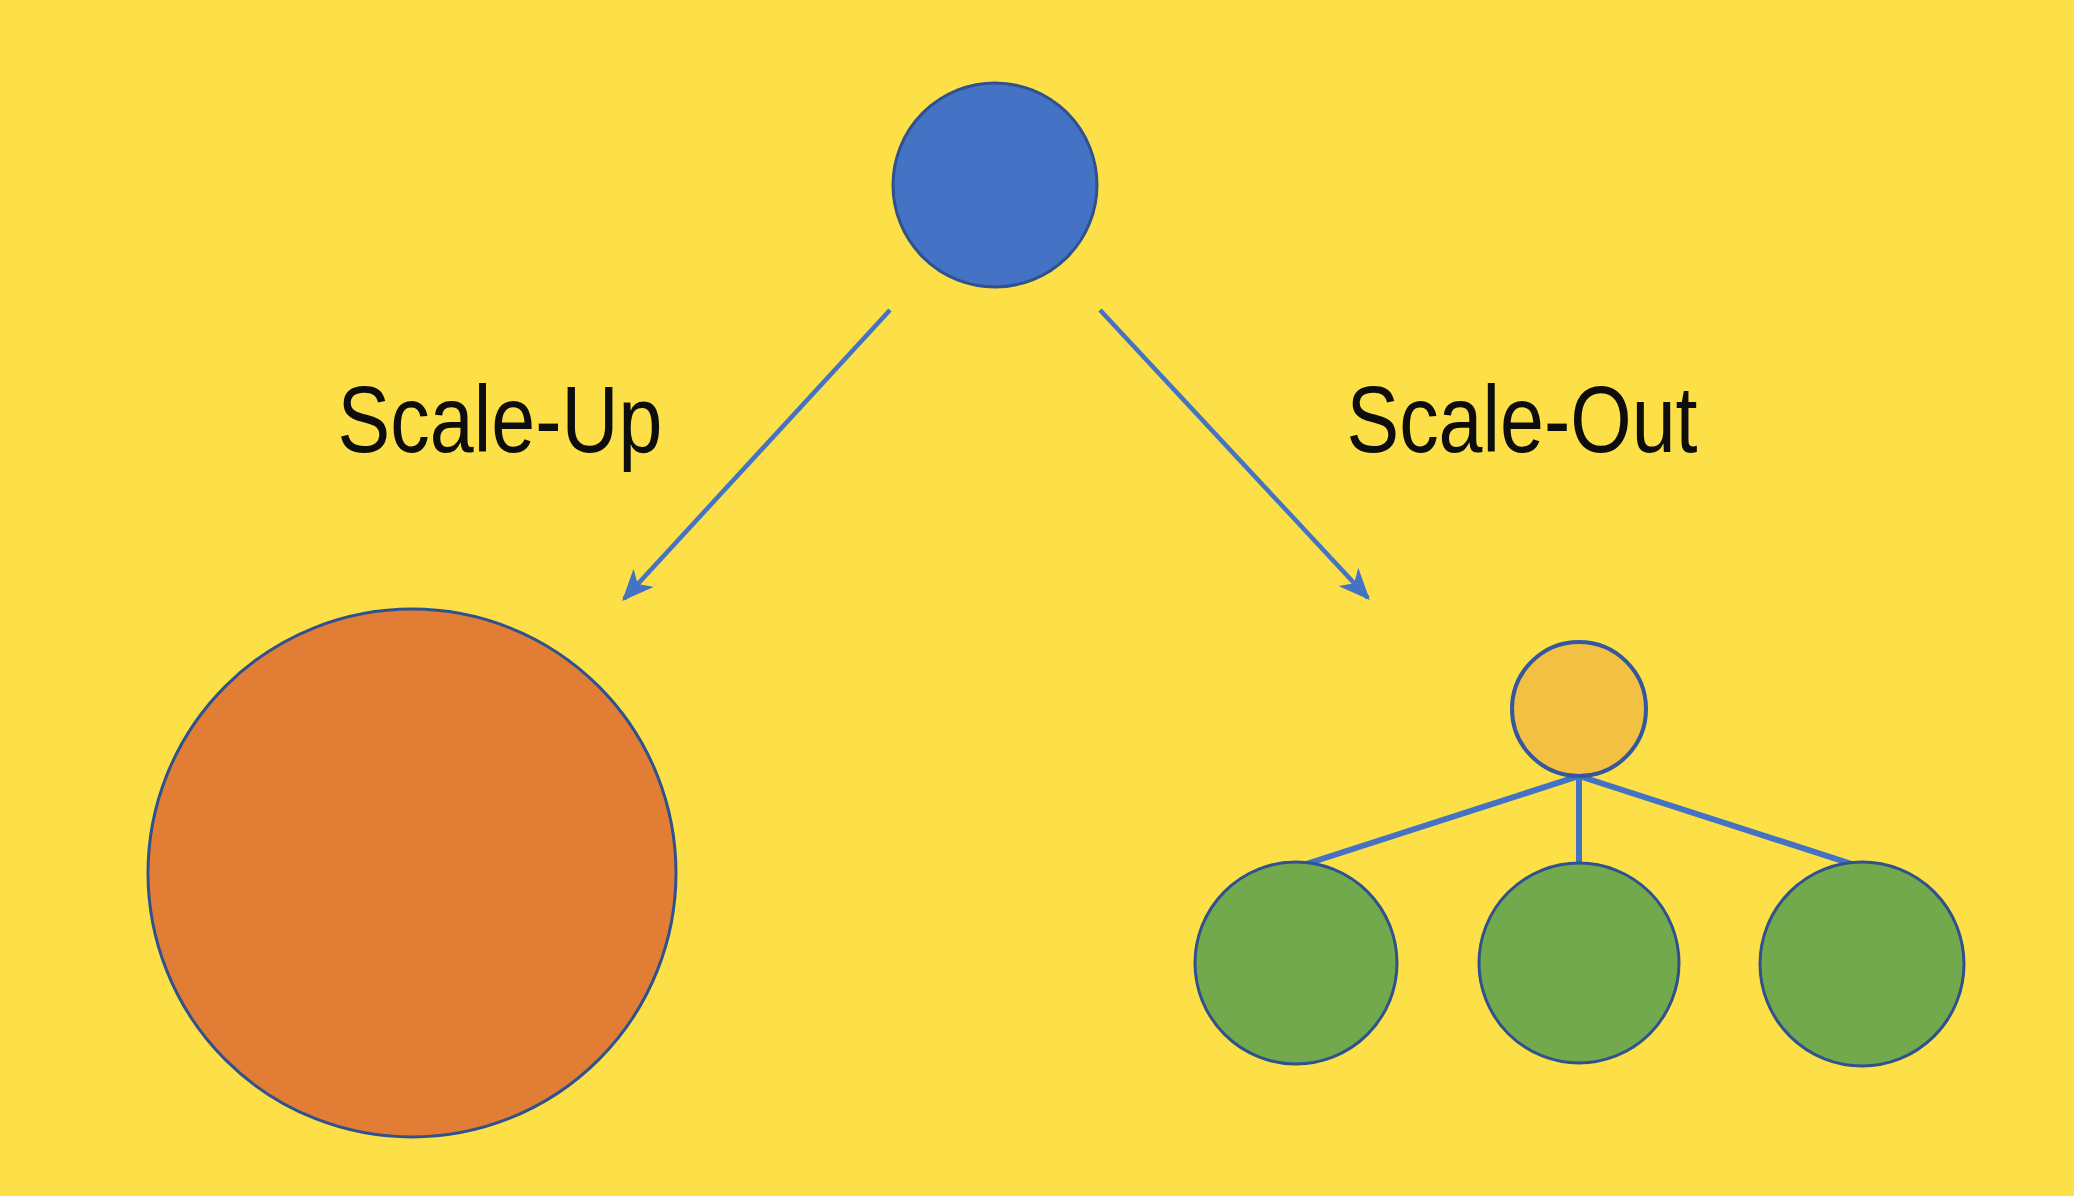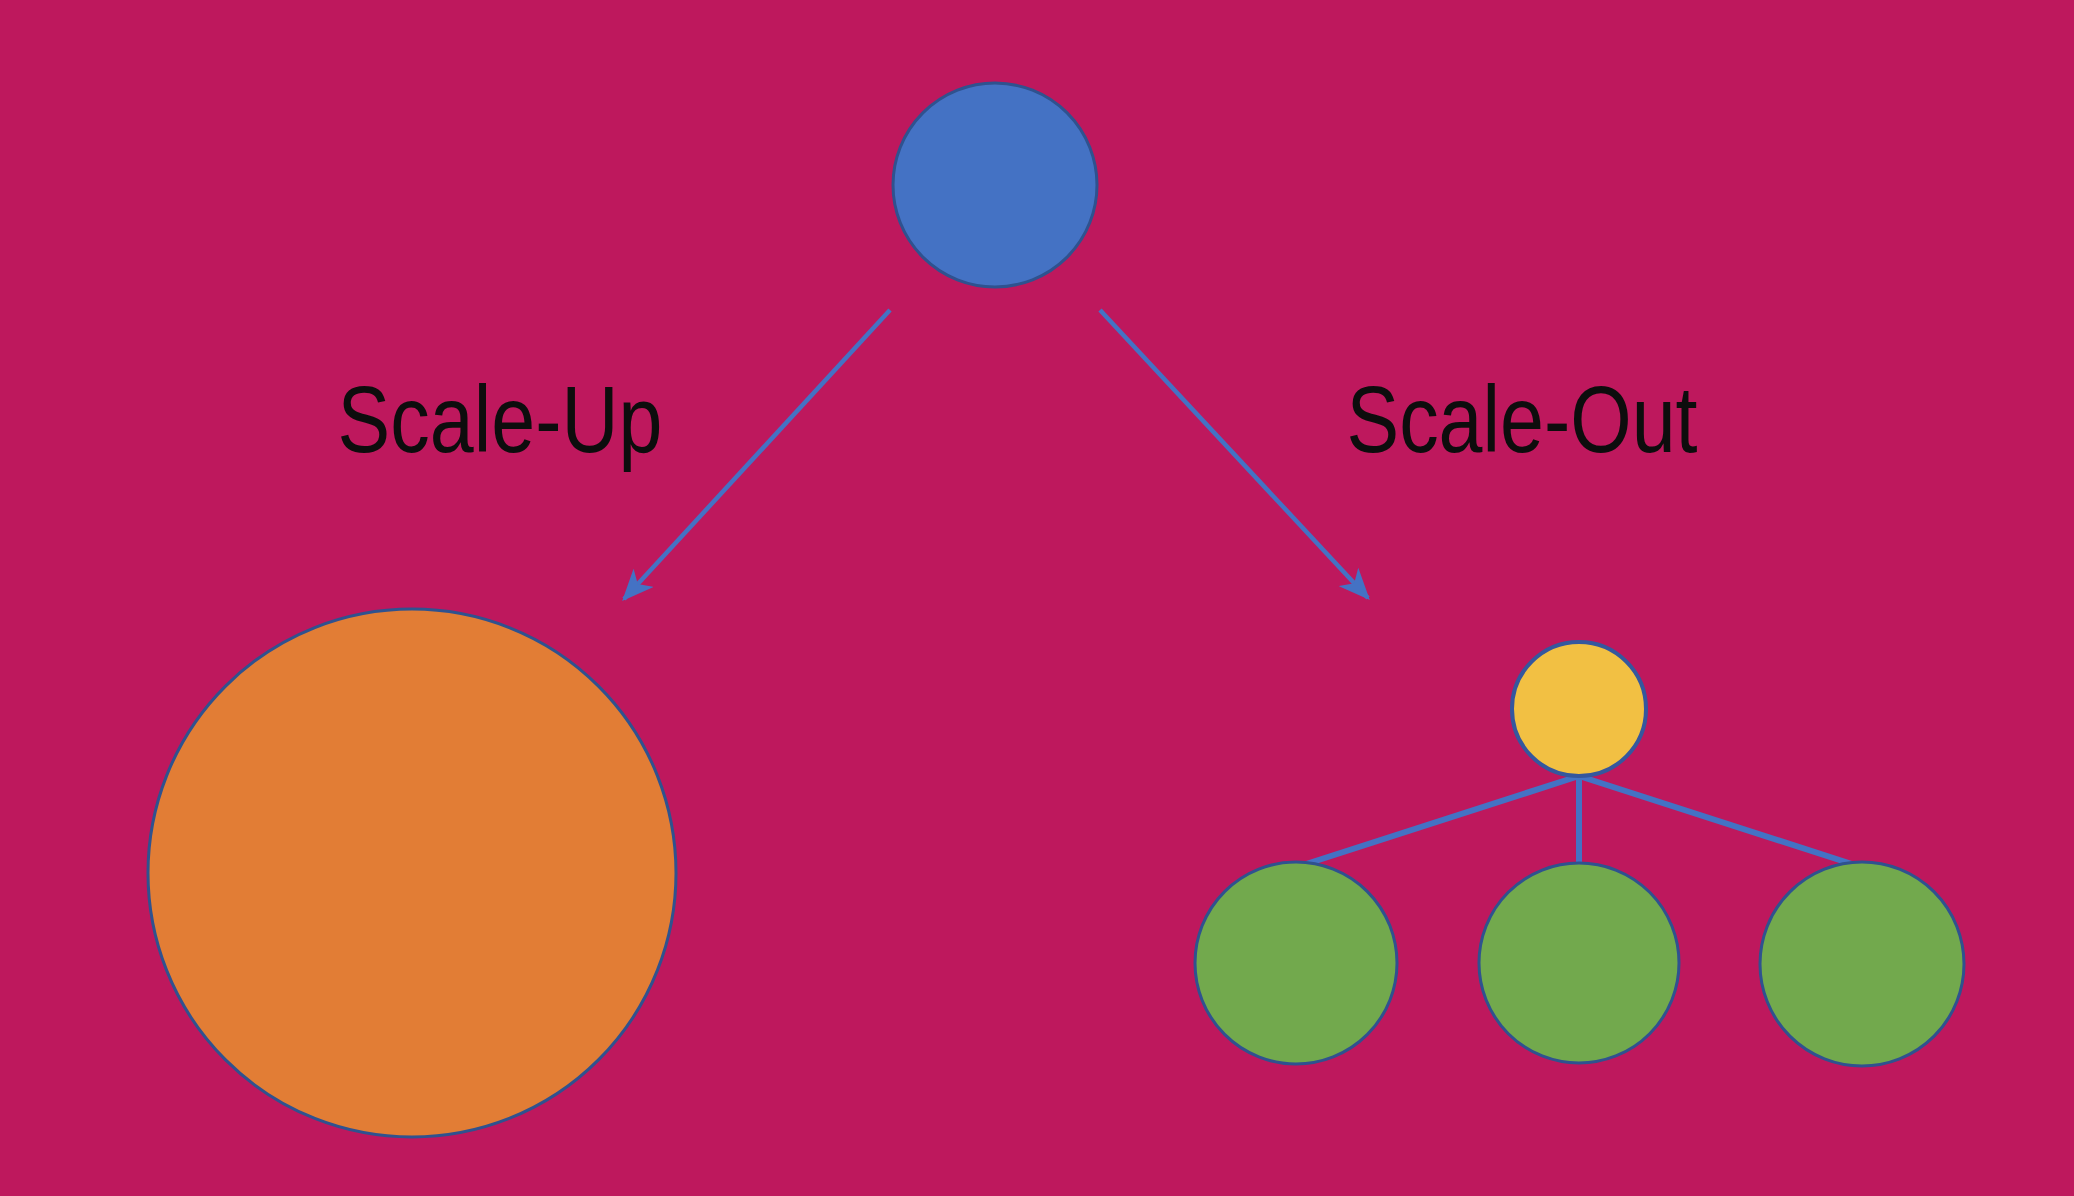--- a/index.html
+++ b/index.html
@@ -4,21 +4,21 @@
 <style>
   html, body {
     margin: 0;
     padding: 0;
     background: #ffffff;
   }
   .stage {
     position: relative;
     width: 2074px;
     height: 1196px;
-    background: #be185d;
+    background: #fde047;
     overflow: hidden;
     font-family: "Liberation Sans", sans-serif;
   }
   .diagram-svg {
     position: absolute;
     left: 0;
     top: 0;
     display: block;
   }
   .diagram-label {

